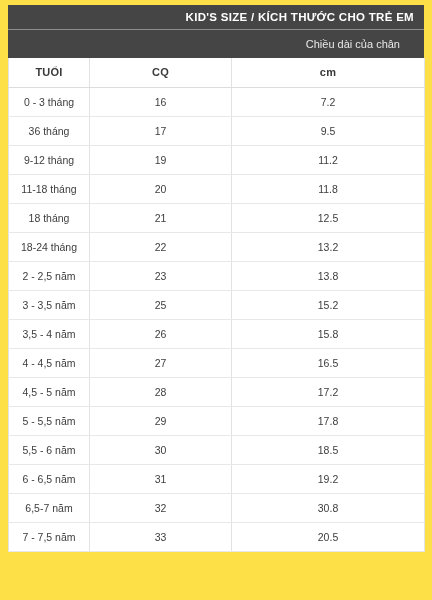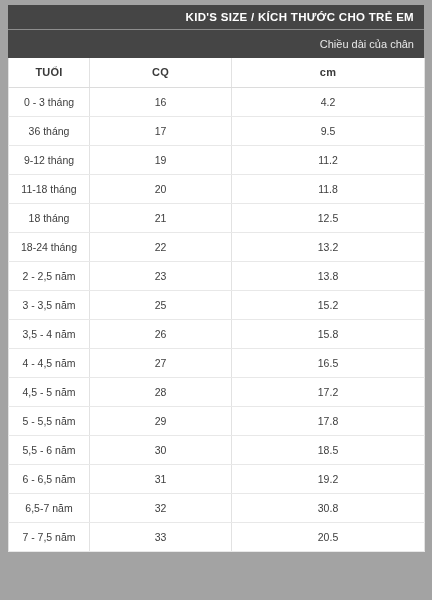--- a/index.html
+++ b/index.html
@@ -14,21 +14,21 @@
     font-family: "Liberation Sans", sans-serif;
     color: #3a3a3a;
     -webkit-font-smoothing: antialiased;
   }
 
   .sheet {
     width: 432px;
     height: 600px;
     box-sizing: border-box;
     padding: 5px 8px 0 8px;
-    background: #a3a3a3;
+    background: #fde047;
   }
 
   
   .header-block {
     background: #454545;
     width: 100%;
     box-sizing: border-box;
   }
   .header-title-row {
     box-sizing: border-box;
@@ -45,21 +45,21 @@
     font-weight: bold;
     letter-spacing: 0.3px;
     white-space: nowrap;
   }
   .header-sub-row {
     box-sizing: border-box;
     height: 28px;
     display: flex;
     align-items: center;
     justify-content: flex-end;
-    padding-right: 10px;
+    padding-right: 24px;
   }
   .header-sub {
     color: #e8e8e8;
     font-size: 11px;
     font-weight: normal;
     white-space: nowrap;
   }
 
   
   table.size-table {
@@ -133,21 +133,21 @@
       <tr>
         <th>TUỔI</th>
         <th>CQ</th>
         <th>cm</th>
       </tr>
     </thead>
     <tbody id="table-body">
         <tr>
           <td>0 - 3 tháng</td>
           <td class="num">16</td>
-          <td class="num">4.2</td>
+          <td class="num">7.2</td>
         </tr>
         <tr>
           <td>36 tháng</td>
           <td class="num">17</td>
           <td class="num">9.5</td>
         </tr>
         <tr>
           <td>9-12 tháng</td>
           <td class="num">19</td>
           <td class="num">11.2</td>

